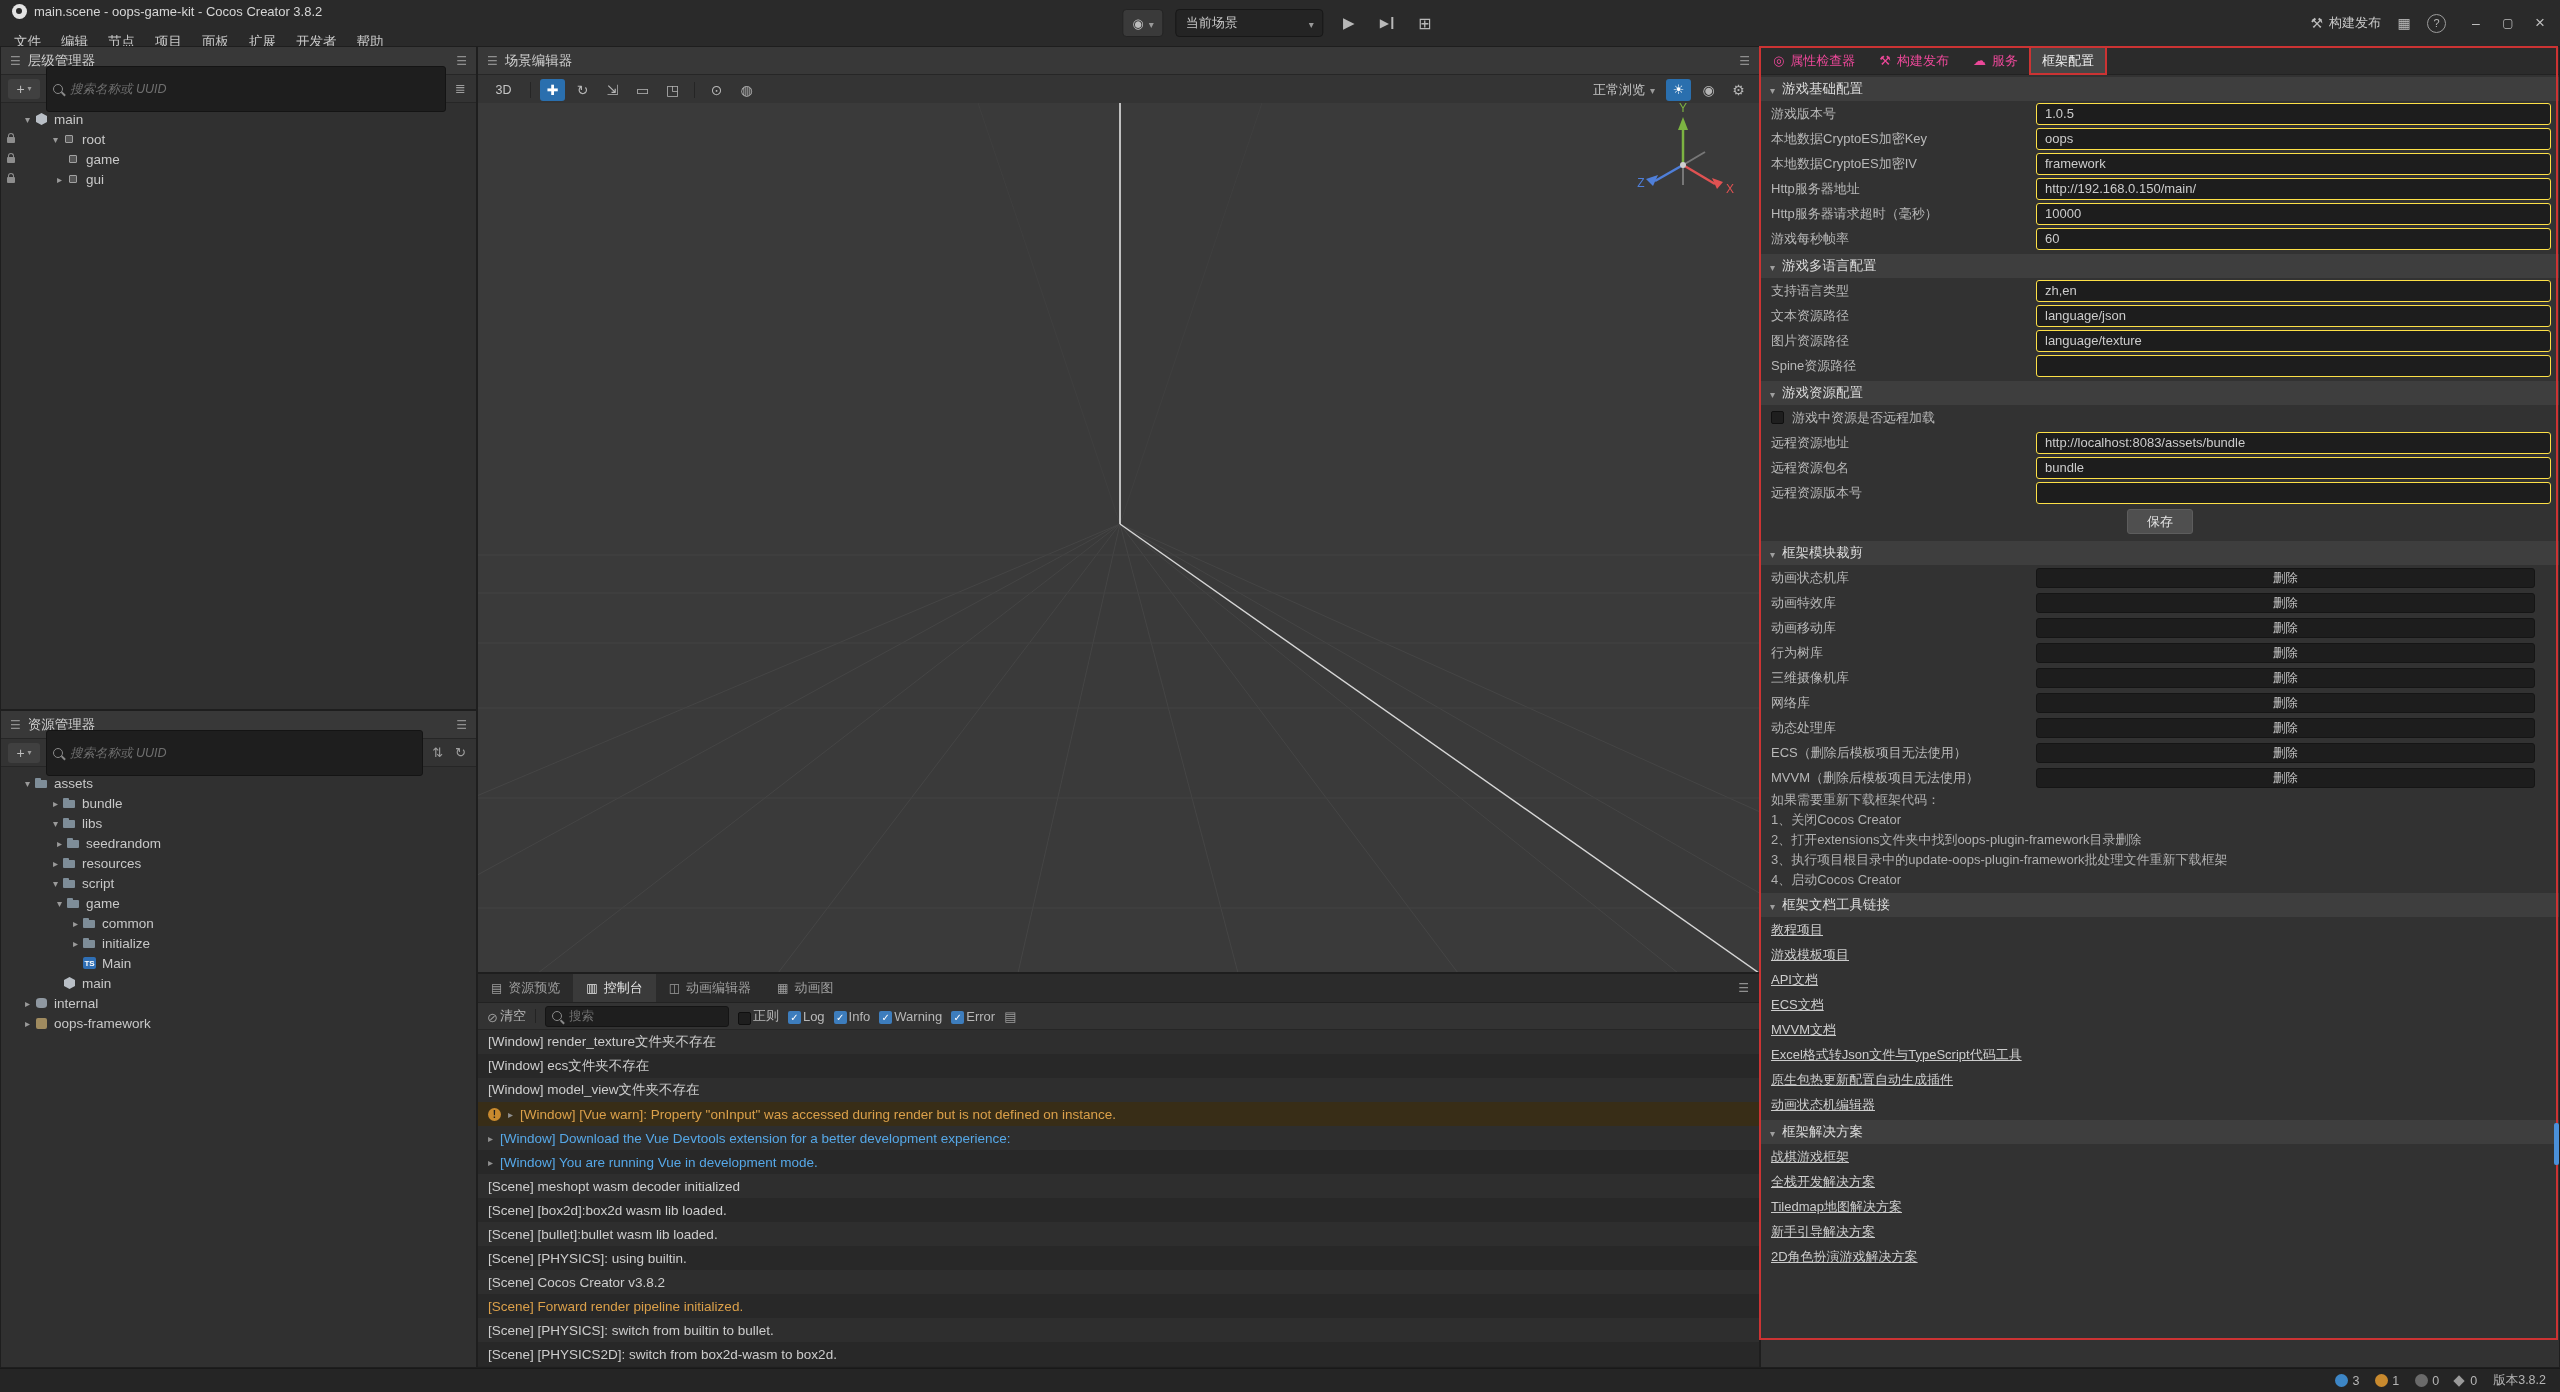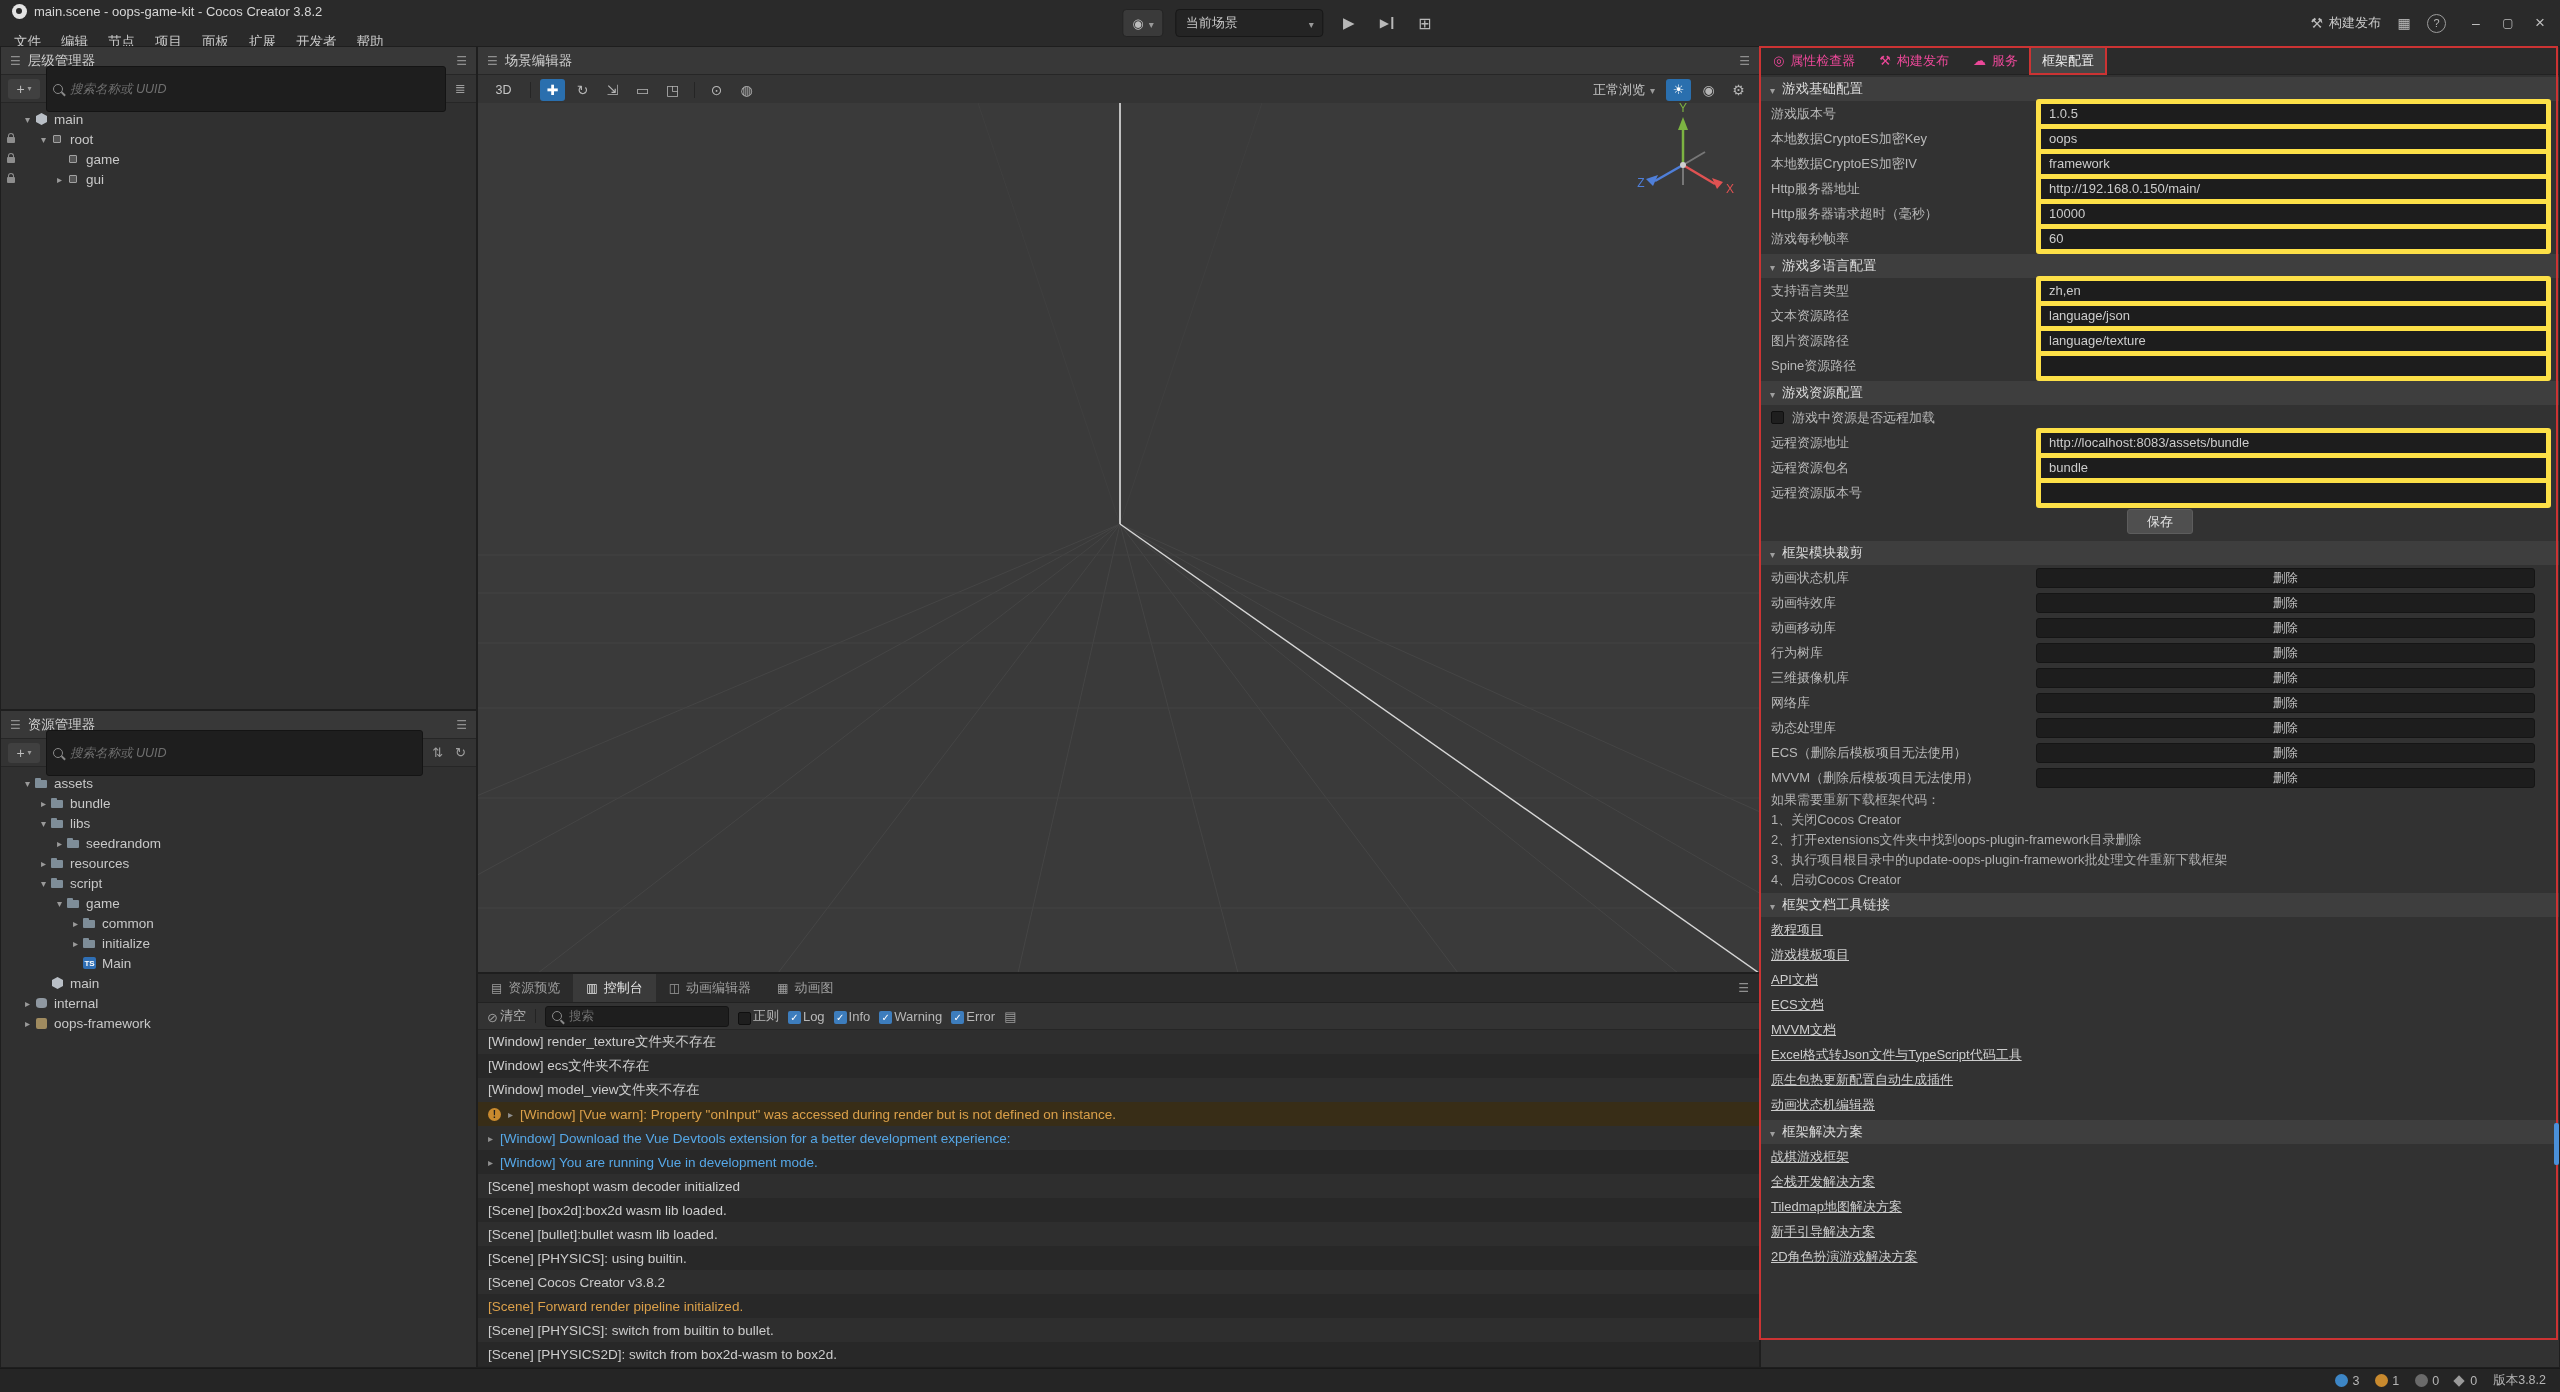--- a/index.html
+++ b/index.html
@@ -52,21 +52,21 @@
   .search input{flex:1;background:transparent;border:none;outline:none;color:#cfcfcf;font-size:12.5px;font-family:inherit;min-width:0}
   .search input::placeholder{color:#6f6f6f;font-style:italic}
   .ptool .ticon{color:#9e9e9e;font-size:13px;padding:0 3px}
   .ic-filter::before{content:"≣"}
   .ic-sort::before{content:"⇅"}
   .ic-refresh::before{content:"↻"}
   
   .tree{padding-top:6px}
   .trow{height:20px;display:flex;align-items:center;position:relative;color:#c8c8c8;font-size:13.5px;cursor:default}
   .trow[data-level="0"]{padding-left:20px}
-  .trow[data-level="1"]{padding-left:36px}
+  .trow[data-level="1"]{padding-left:48px}
   .trow[data-level="2"]{padding-left:52px}
   .trow[data-level="3"]{padding-left:68px}
   .arr{width:13px;flex:none;text-align:center;font-size:10px;color:#9a9a9a}
   .trow[data-arrow="down"] .arr::before{content:"▾"}
   .trow[data-arrow="right"] .arr::before{content:"▸"}
   .nico{width:15px;height:14px;flex:none;margin-right:5px;position:relative}
   .trow[data-icon="folder"] .nico::before{content:"";position:absolute;left:1px;top:4px;width:12px;height:8px;background:#7e8d98;border-radius:1px}
   .trow[data-icon="folder"] .nico::after{content:"";position:absolute;left:1px;top:2px;width:6px;height:3px;background:#7e8d98;border-radius:1px 1px 0 0}
   .trow[data-icon="scene"] .nico::before{content:"";position:absolute;left:2px;top:1px;width:11px;height:12px;background:#b9bfc6;clip-path:polygon(50% 0,100% 25%,100% 75%,50% 100%,0 75%,0 25%)}
   .trow[data-icon="ts"] .nico::before{content:"TS";position:absolute;left:1px;top:1px;width:13px;height:12px;background:#2f6fb5;color:#fff;font-size:8px;font-weight:bold;display:flex;align-items:center;justify-content:center;border-radius:2px}
@@ -137,21 +137,21 @@
   .itab.active{background:#474747;color:#f0f0f0;outline:2px solid #cc3333;outline-offset:-1px}
   .ii-inspect::before{content:"◎"}
   .ii-build::before{content:"⚒"}
   .ii-service::before{content:"☁"}
   .ibody{position:absolute;left:0;top:28px;right:0;bottom:0;overflow:hidden;padding-top:2px}
   .isec{margin-bottom:3px}
   .isec-h{height:24px;background:#3e3e3e;display:flex;align-items:center;gap:7px;padding:0 9px;font-size:13.5px;color:#dcdcdc}
   .sec-arrow::before{content:"▾";font-size:10px;color:#9e9e9e}
   .irow{height:25px;display:flex;align-items:center;padding-left:10px}
   .ilabel{width:265px;flex:none;font-size:13px;color:#b8b8b8;overflow:hidden;text-overflow:ellipsis;white-space:nowrap}
-  .ifield{flex:1;margin-right:8px;height:20px;background:#1d1d1d;border:5px solid #fde047;border-radius:3px;display:flex;align-items:center;padding:0 8px;font-size:13px;color:#cccccc;overflow:hidden;white-space:nowrap}
+  .ifield{flex:1;margin-right:8px;height:20px;background:#1d1d1d;border:1px solid #fde047;border-radius:3px;display:flex;align-items:center;padding:0 8px;font-size:13px;color:#cccccc;overflow:hidden;white-space:nowrap}
   .cbxlabel{font-size:13px;color:#b8b8b8;margin-left:8px}
   .btnrow{height:33px;display:flex;align-items:center;justify-content:center}
   .savebtn{width:66px;height:25px;background:#4f4f4f;border:1px solid #5d5d5d;border-radius:3px;color:#e2e2e2;font-size:13px;font-family:inherit}
   .delbtn{flex:1;margin-right:24px;height:20px;background:#1d1d1d;border:1px solid #151515;border-radius:3px;color:#c0c0c0;font-size:12.5px;font-family:Liberation Sans, sans-serif}
   .inote{padding-left:10px;line-height:20px;font-size:13px;color:#b0b0b0;white-space:nowrap;overflow:hidden}
   .ilinkrow{height:25px;display:flex;align-items:center;padding-left:10px}
   .ilink{color:#cccccc;text-decoration:underline;font-size:13px;cursor:pointer}
   
   .annot-panel{position:absolute;left:1759px;top:46px;width:799px;height:1294px;border:2px solid #cc3333;box-sizing:border-box;pointer-events:none;z-index:60}
   .scrollthumb{position:absolute;left:2554px;top:1123px;width:5px;height:42px;background:#4a90d9;border-radius:2px;z-index:61}

